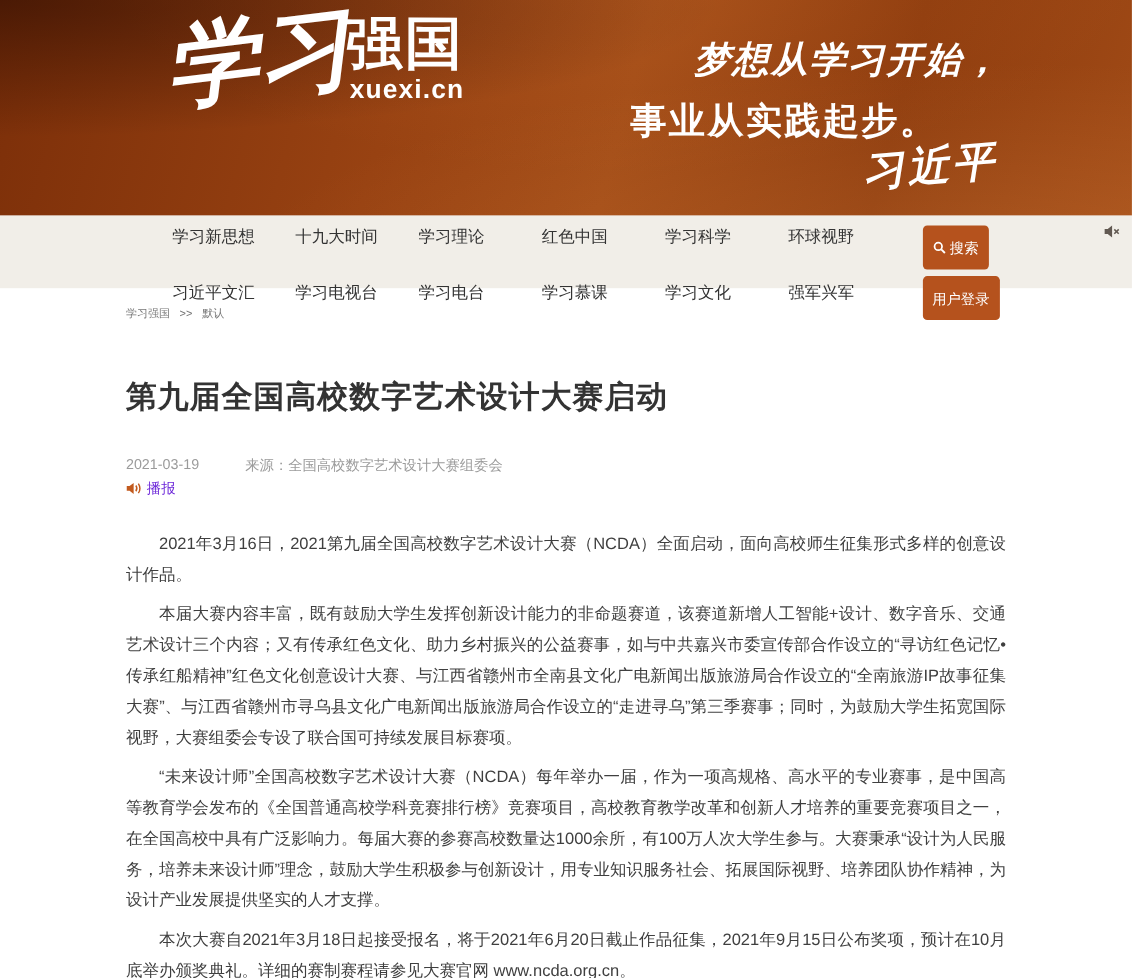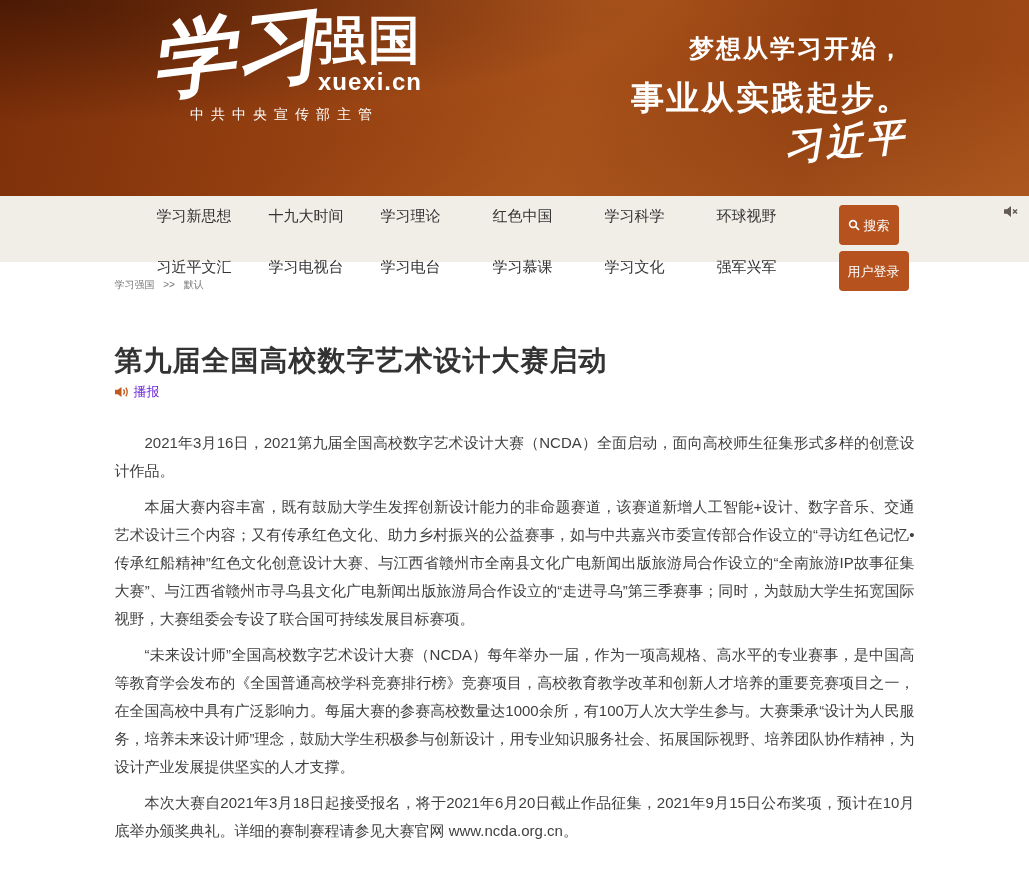--- a/index.html
+++ b/index.html
@@ -26,21 +26,21 @@
     font-family:"DejaVu Serif", serif; font-style:italic; font-weight:bold;
     font-size:84px; line-height:1.1; display:inline-block; transform:rotate(-7deg);
   }
   .logo-right { display:flex; flex-direction:column; align-items:flex-end; margin-left:-4px; padding-bottom:2px; }
   .logo-block { font-weight:700; font-size:52px; line-height:1.05; letter-spacing:2px; }
   .logo-domain { font-weight:bold; font-size:24px; line-height:1.2; letter-spacing:1px; }
   .logo-supervisor { margin-top:8px; padding-left:40px; font-size:14px; letter-spacing:7px; }
 
   .slogan { position:absolute; top:32px; right:118px; text-align:left;
     font-family:"Liberation Serif", serif; font-weight:bold; }
-  .slogan-line1 { font-size:25px; padding-left:58px; letter-spacing:2px; }
+  .slogan-line1 { font-size:33px; padding-left:58px; letter-spacing:2px;font-style:italic; }
   .slogan-line2 { font-size:33px; margin-top:11px; letter-spacing:2px; }
   .signature {
     font-family:"DejaVu Serif", serif; font-style:italic; font-size:38px;
     text-align:right; transform:rotate(-5deg); margin:2px 4px 0 0; letter-spacing:3px;
   }
 
   
   nav { position:relative; height:66px; background:#f1eee8; }
   .nav-inner { width:800px; margin:0 auto; padding-top:9px; display:flex; justify-content:space-between; }
   .nav-links { display:grid; grid-template-columns:repeat(6,112px); row-gap:16px; margin-left:42px; }
@@ -79,21 +79,20 @@
 
 <header>
   <div class="logo">
     <div class="logo-row">
       <span class="logo-script">学习</span>
       <div class="logo-right">
         <span class="logo-block">强国</span>
         <span class="logo-domain">xuexi.cn</span>
       </div>
     </div>
-    <div class="logo-supervisor">中共中央宣传部主管</div>
   </div>
   <div class="slogan">
     <div class="slogan-line1">梦想从学习开始，</div>
     <div class="slogan-line2">事业从实践起步。</div>
     <div class="signature">习近平</div>
   </div>
 </header>
 
 <nav>
   <div class="nav-inner">
@@ -137,20 +136,24 @@
 
 <main class="container">
   <div class="breadcrumb">
     <a>学习强国</a>
     <span class="sep">&gt;&gt;</span>
     <a>默认</a>
   </div>
 
   <h1 class="article-title">第九届全国高校数字艺术设计大赛启动</h1>
 
+  <div class="meta-row">
+    <span>2021-03-19</span>
+    <span>来源：全国高校数字艺术设计大赛组委会</span>
+  </div>
 
   <div class="broadcast-row">
     <span style="display:inline-flex;">
       <svg width="14" height="12" viewBox="0 0 14 12">
         <polygon points="0,3.8 2.8,3.8 6.5,1 6.5,11 2.8,8.2 0,8.2" fill="#c25a1e"></polygon>
         <path d="M8.5 3.4 Q10.4 6 8.5 8.6" stroke="#c25a1e" fill="none" stroke-width="1.3"></path>
         <path d="M10.8 1.6 Q13.6 6 10.8 10.4" stroke="#c25a1e" fill="none" stroke-width="1.3"></path>
       </svg>
     </span>
     <span>播报</span>

